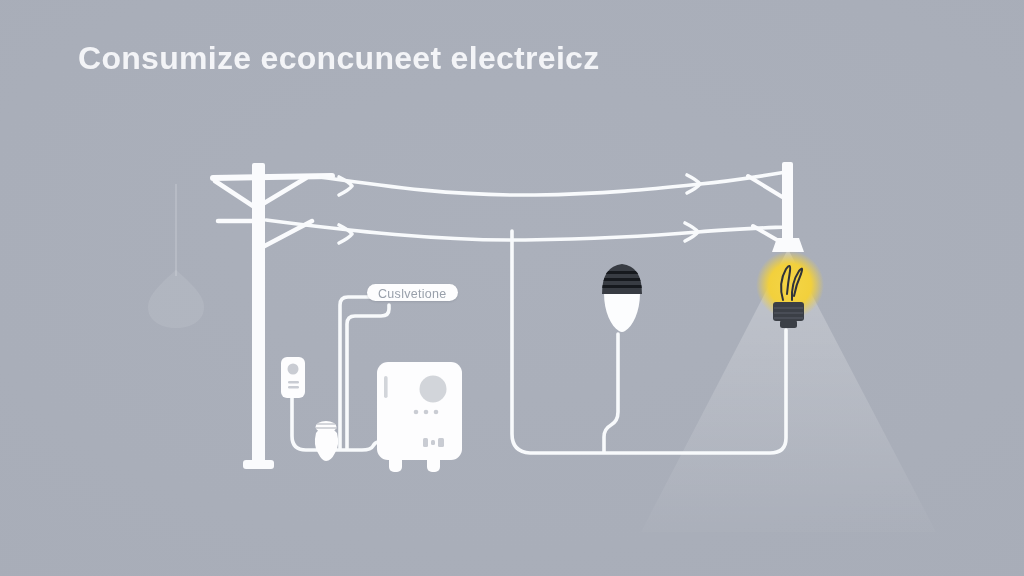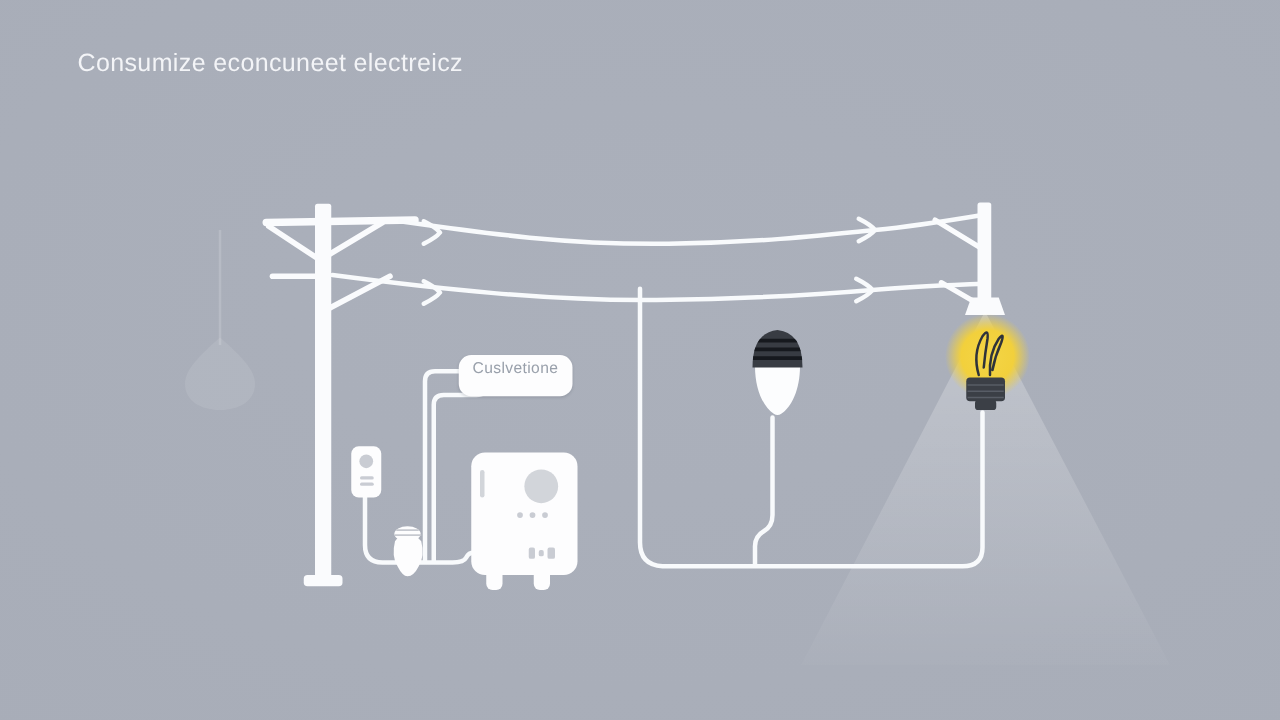--- a/index.html
+++ b/index.html
@@ -7,28 +7,28 @@
     position:relative;
     width:1024px;height:576px;
     overflow:hidden;
     background:radial-gradient(130% 130% at 50% 42%, #abb0bb 0%, #a8adb8 62%, #a2a7b2 100%);
     font-family:"Liberation Sans", sans-serif;
   }
   .illustration{position:absolute;left:0;top:0;}
   .wire{stroke:#f8fafc;stroke-width:3.6;fill:none;stroke-linecap:round;stroke-linejoin:round;}
   .bar{stroke:#fafbfd;fill:none;stroke-linecap:round;}
   .title{
-    position:absolute;left:62px;top:40px;
-    font-size:20px;font-weight:400;letter-spacing:.3px;
+    position:absolute;left:78px;top:40px;
+    font-size:32px;font-weight:700;letter-spacing:.3px;
     color:#f3f4f7;
   }
   .device-label{
     position:absolute;left:367px;top:284px;
     background:#fdfdfe;border-radius:10px;
-    padding:3px 11px 16px 11px;
+    padding:3px 11px 0 11px;
     font-size:12.5px;letter-spacing:.3px;
     color:#99a0ab;
     box-shadow:0 1px 2px rgba(60,65,80,.15);
     white-space:nowrap;
   }
 </style>
 </head>
 <body>
 
 <div class="stage">

